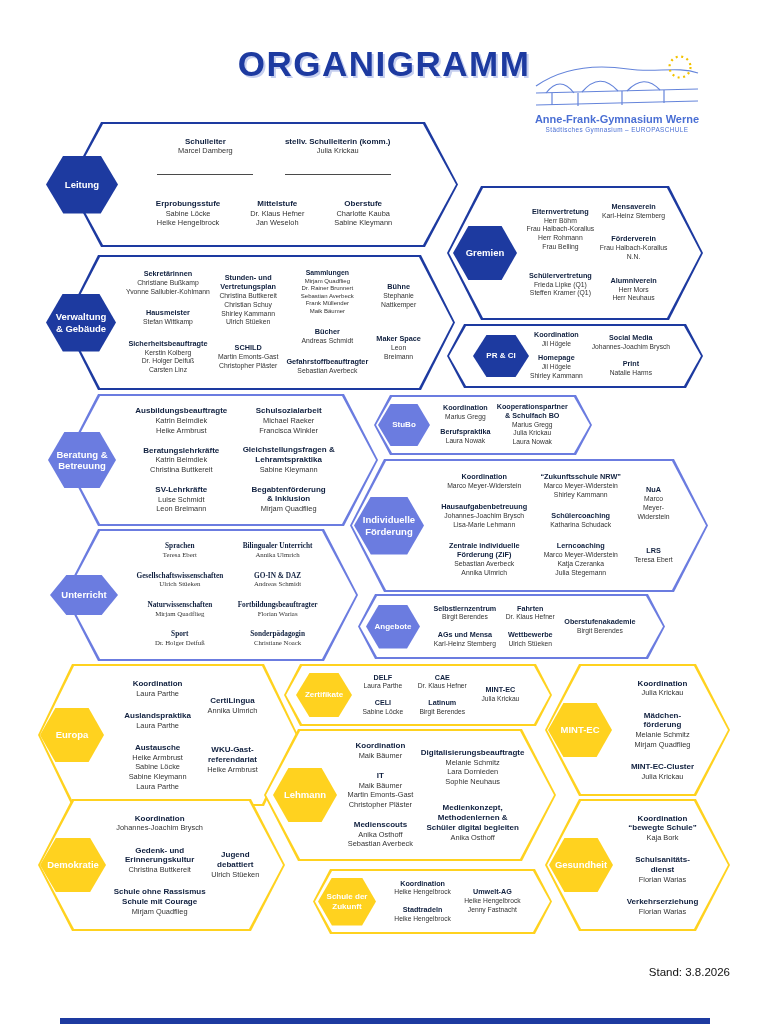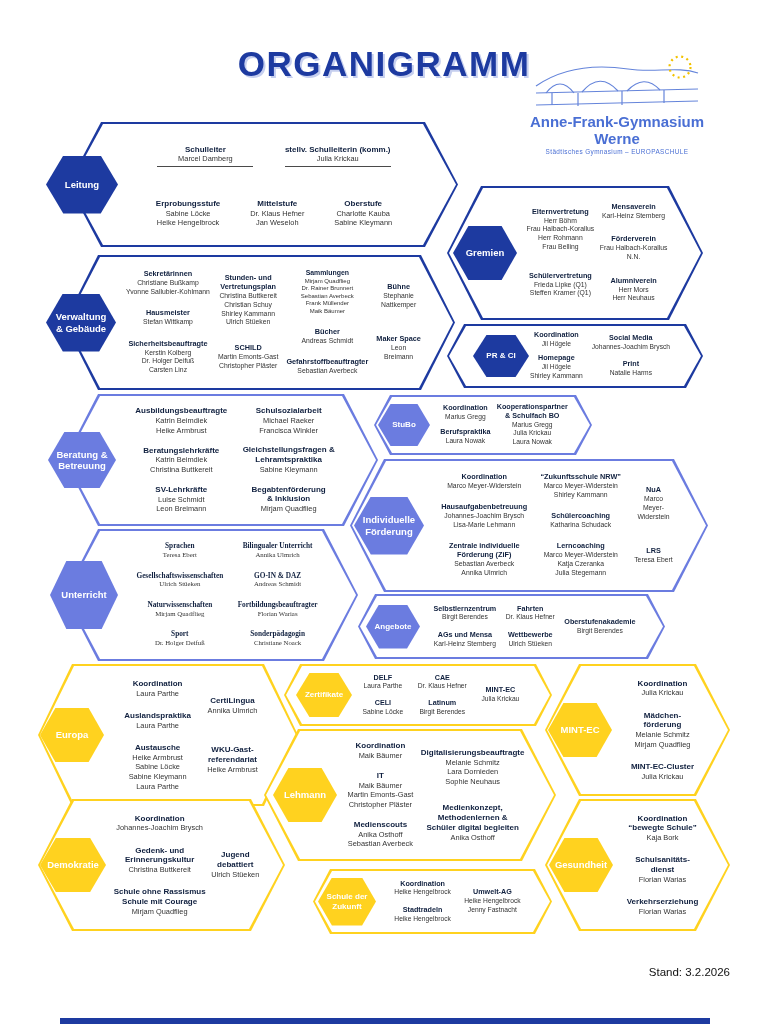--- a/index.html
+++ b/index.html
@@ -15,21 +15,21 @@
   .page-title {
     position:absolute; top:44px; left:0; right:0;
     text-align:center;
     font-size:35px; font-weight:800; letter-spacing:1.5px;
     color:#1d3aa0;
     text-shadow:2px 2px 0 #c6cfef;
   }
 
   .logo { position:absolute; left:526px; top:54px; width:182px; text-align:center; }
   .logo svg { display:block; margin:0 auto; }
-  .logo-name { font-size:15px; font-weight:700; color:#4a6fd4; margin-top:1px; }
+  .logo-name { font-size:11px; font-weight:700; color:#4a6fd4; margin-top:1px; }
   .logo-sub  { font-size:6.4px; color:#4a6fd4; letter-spacing:0.4px; margin-top:1px; }
 
   .hexpanel { position:absolute; }
   .hexpanel-bg {
     position:absolute; inset:0; background:var(--c);
     clip-path:polygon(var(--s) 0, calc(100% - var(--s)) 0, 100% 50%,
                       calc(100% - var(--s)) 100%, var(--s) 100%, 0 50%);
   }
   .hexpanel-fg {
     position:absolute; inset:2px; background:#ffffff;
@@ -59,21 +59,21 @@
   .pname  { font-size:7.4px; color:#333333; line-height:1.3; }
 
   .dense .gtitle   { font-size:7.3px; }
   .dense .pname    { font-size:6.8px; }
   .compact .gtitle { font-size:7.2px; }
   .compact .pname  { font-size:6.7px; }
   .group.small .gtitle { font-size:6.9px; }
   .group.small .pname  { font-size:6px; line-height:1.25; }
 
   .asrows .row:first-child .gnames {
-    border-bottom:1px solid #4a4a4a; padding-bottom:2px; min-width:96px;
+    border-bottom:1px solid #4a4a4a; padding-bottom:18px; min-width:96px;
   }
 
   .stand { position:absolute; right:38px; top:966px; font-size:11.5px; color:#111111; }
   .bottom-bar { position:absolute; left:60px; top:1018px; width:650px; height:6px; background:#1d3aa0; }
 </style>
 </head>
 <body>
 
 <div class="page-title">ORGANIGRAMM</div>
 
@@ -469,21 +469,21 @@
             <div class="gnames">
               <div class="pname">Teresa Ebert</div>
             </div>
           </div>
         </div>
       </div>
     </div>
     <div class="hexpanel" style="left: 64px; top: 529px; width: 294px; height: 132px; --c: #6b7ce0; --s: 34px;">
       <div class="hexpanel-bg"></div>
       <div class="hexpanel-fg"></div>
-      <div class="hexlabel" style="width: 68px; height: 68px; left: -14px;">Unterricht</div>
+      <div class="hexlabel" style="width: 68px; height: 40px; left: -14px;">Unterricht</div>
       <div class="content dense" style="padding: 5px 26px 5px 58px; font-family: Liberation Serif, serif;">
         <div class="col">
           <div class="group">
             <div class="gtitle">Sprachen</div>
             <div class="gnames">
               <div class="pname">Teresa Ebert</div>
             </div>
           </div>
           <div class="group">
             <div class="gtitle">Gesellschaftswissenschaften</div>
@@ -833,14 +833,14 @@
             <div class="gtitle">Verkehrserziehung</div>
             <div class="gnames">
               <div class="pname">Florian Warias</div>
             </div>
           </div>
         </div>
       </div>
     </div>
   </div>
 
-<div class="stand">Stand: 3.2.2026</div>
+<div class="stand">Stand: 3.8.2026</div>
 <div class="bottom-bar"></div>
 
 </body></html>

